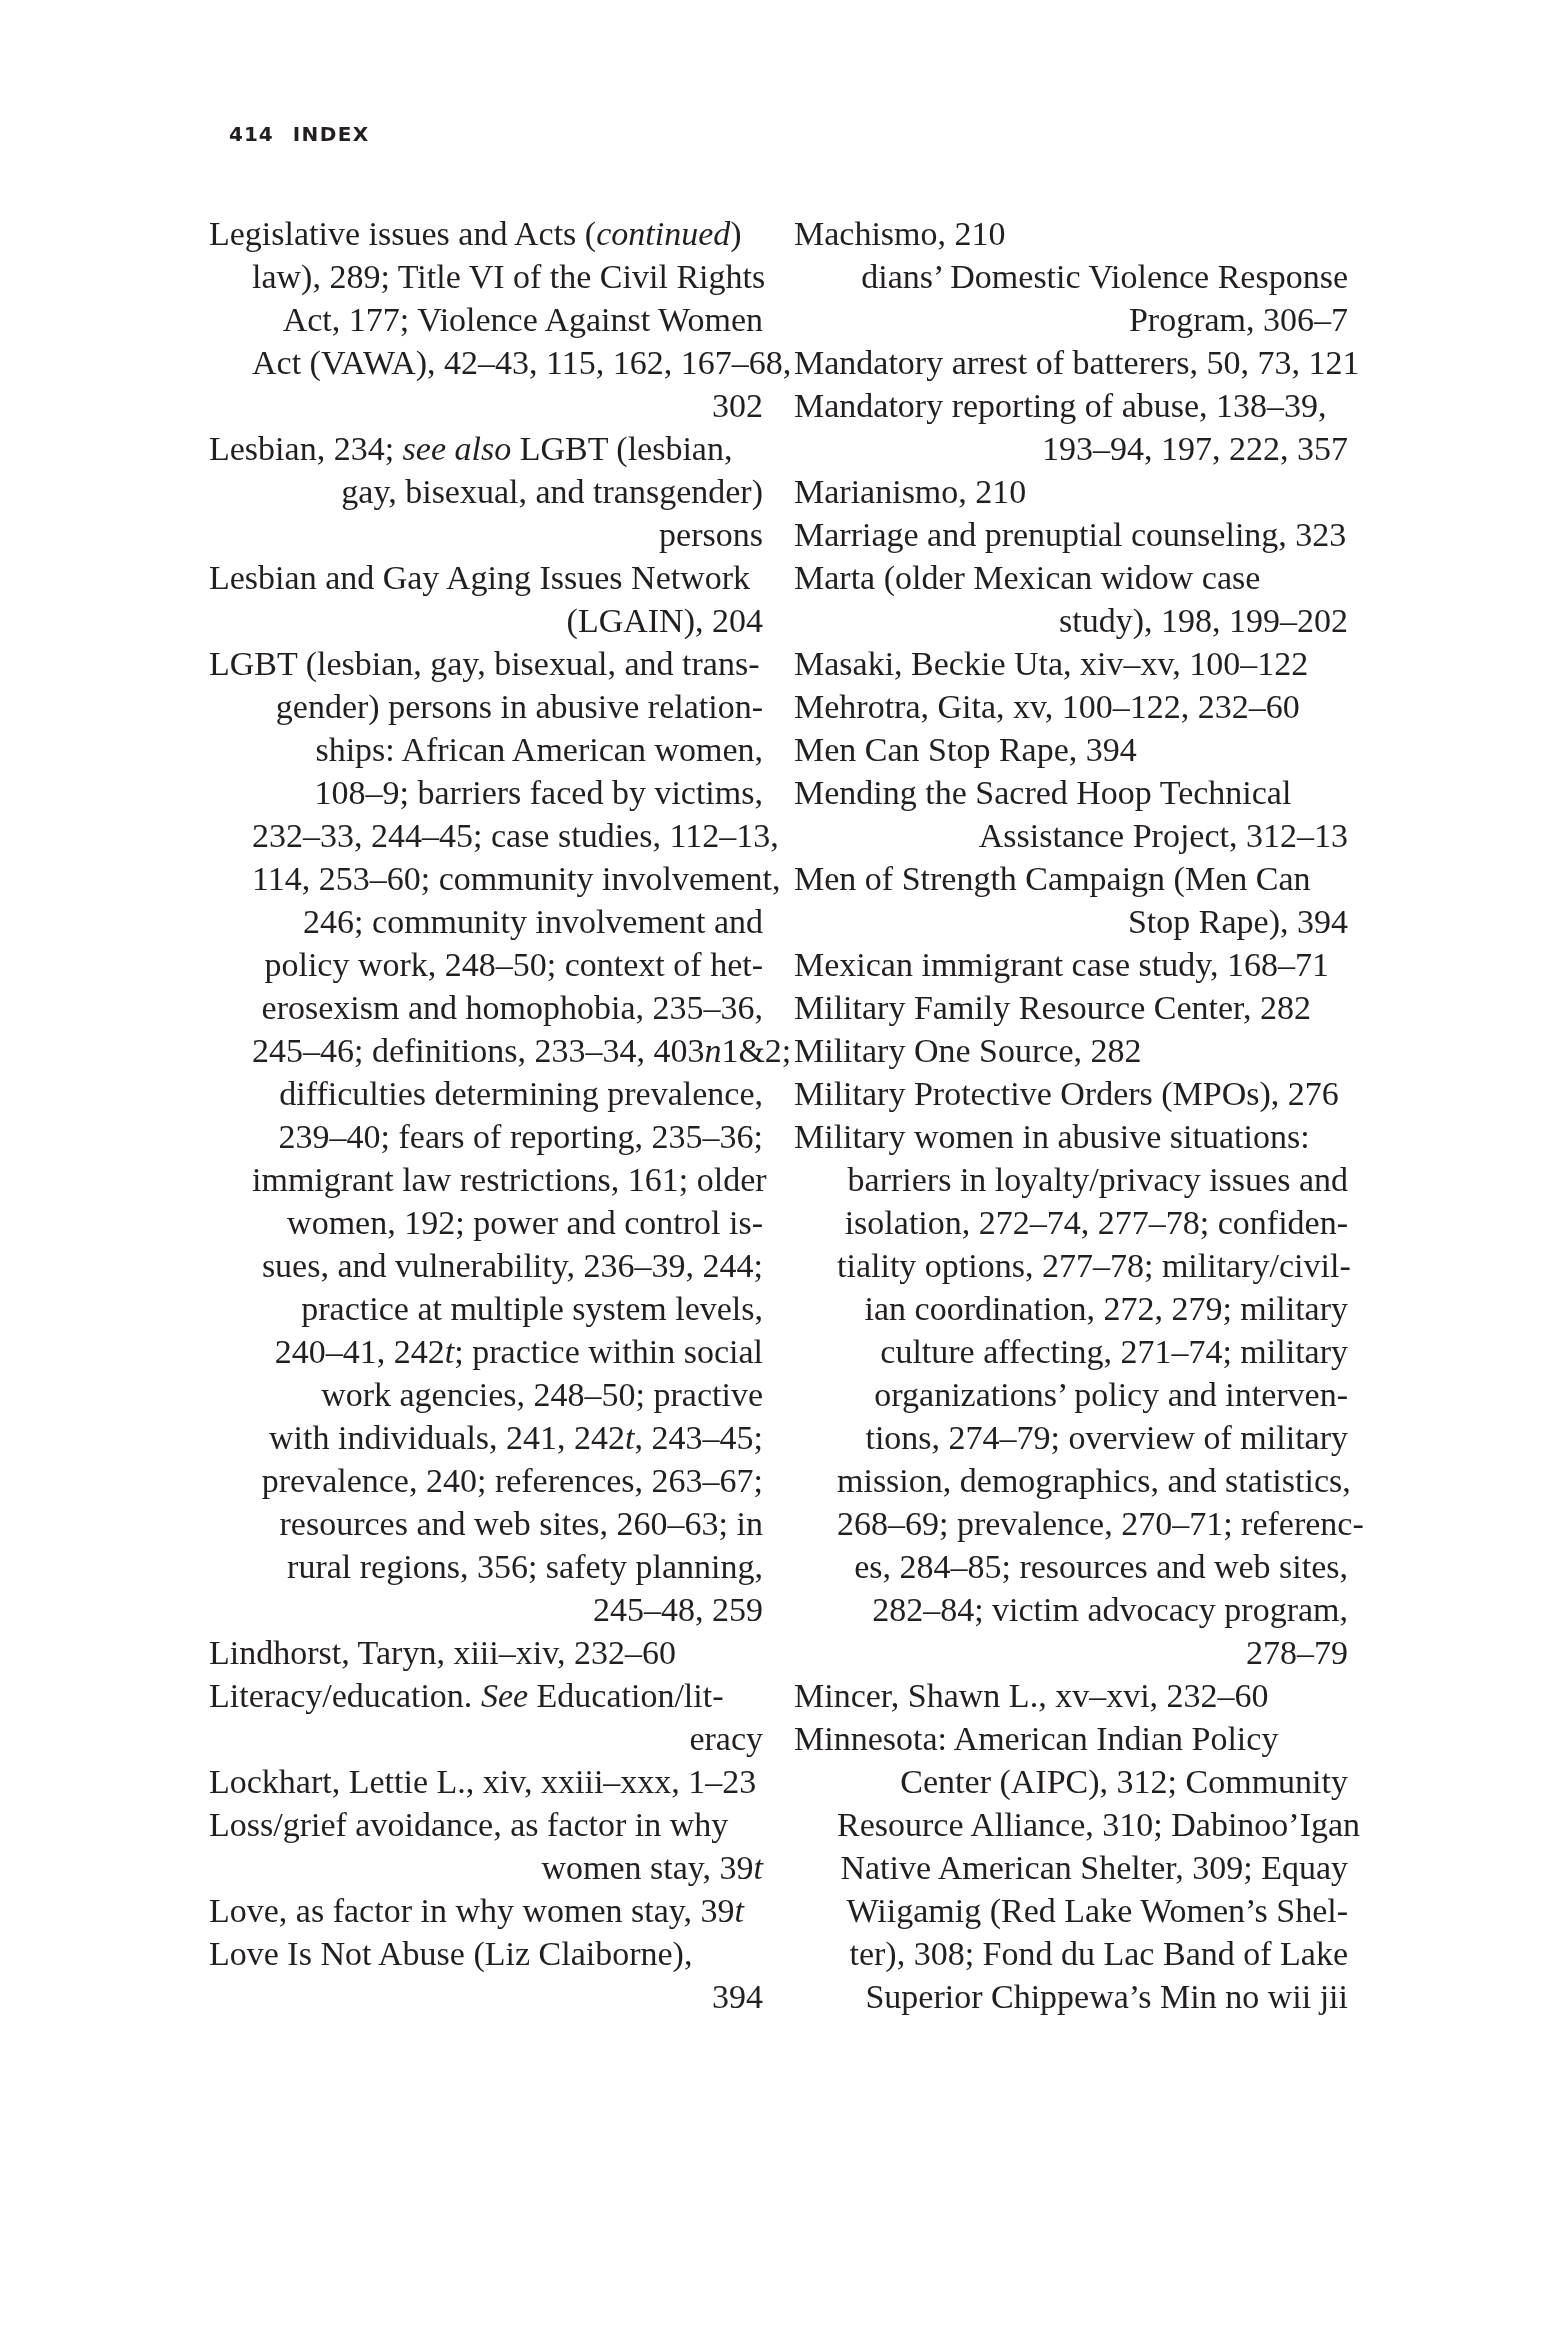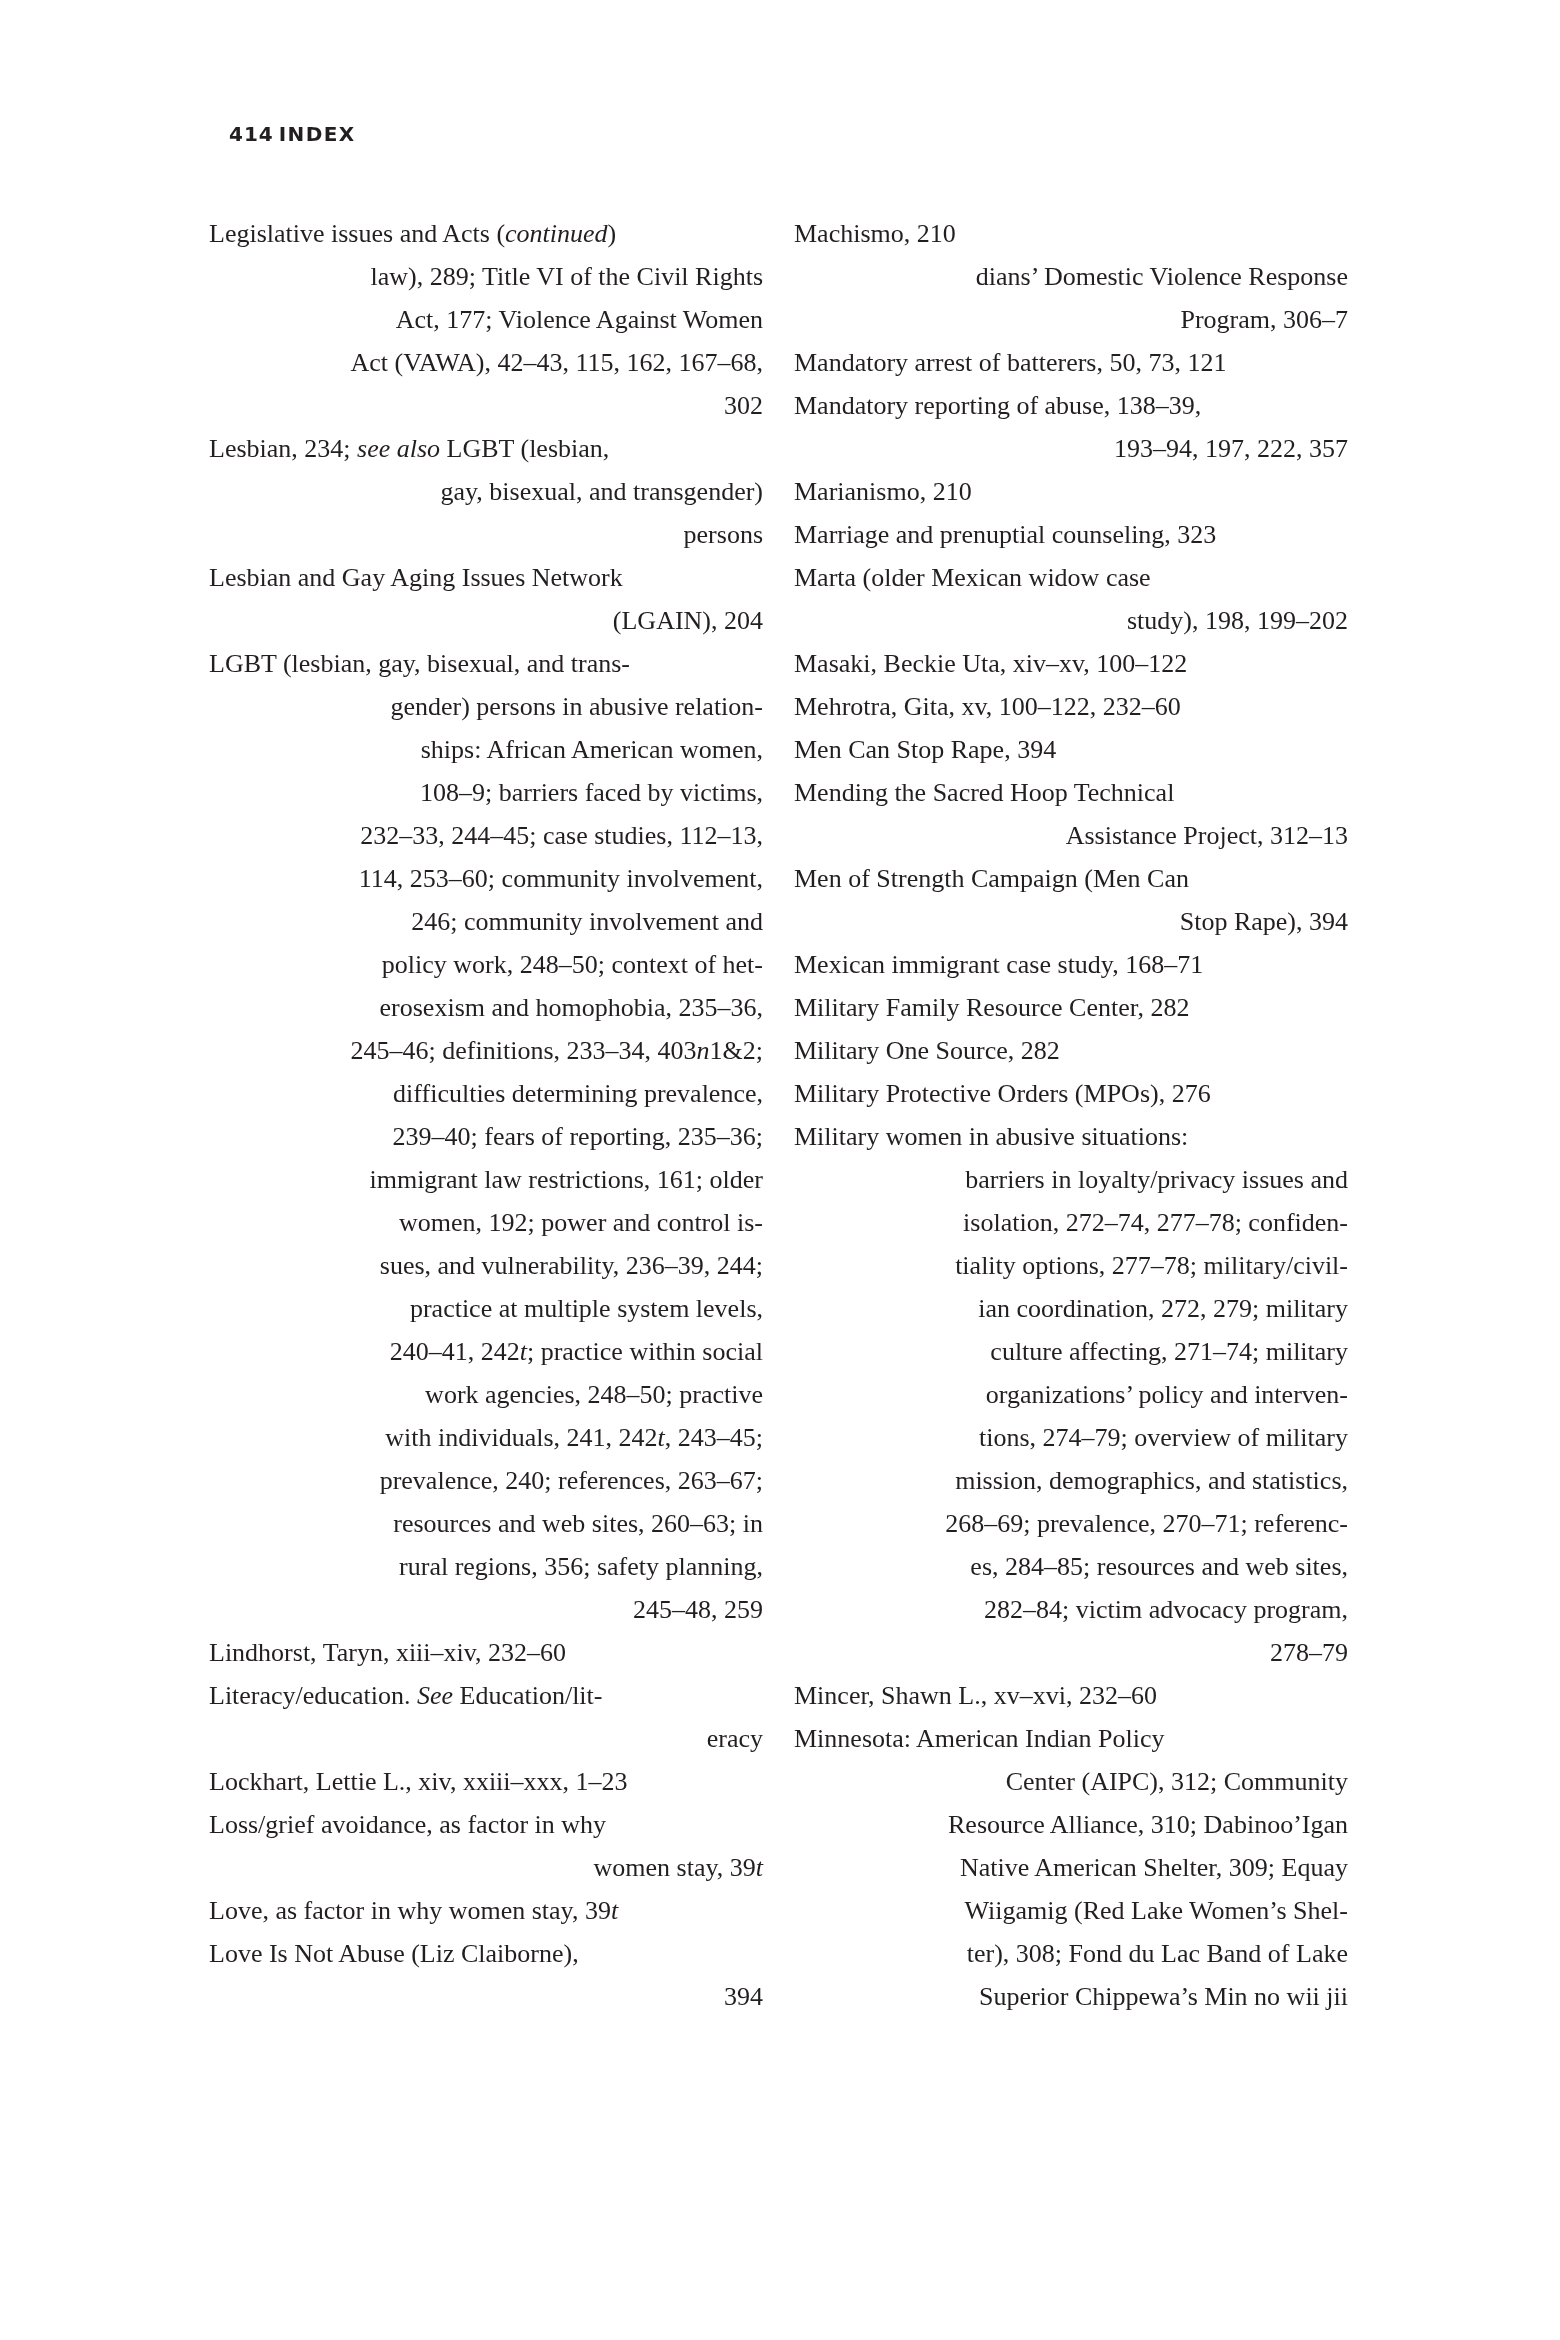--- a/index.html
+++ b/index.html
@@ -3,24 +3,24 @@
 <meta charset="utf-8">
 <style>
   html, body { margin: 0; padding: 0; background: #ffffff; }
   body { width: 1561px; height: 2341px; position: relative; overflow: hidden; }
   .running-head {
     position: absolute; left: 209px; top: 122px;
     font-family: "DejaVu Sans", sans-serif; font-size: 20px; color: #231f20;
     letter-spacing: 1px;
   }
   .running-head .pg { font-weight: bold; margin-left: 20px; }
-  .running-head .sec { font-weight: bold; margin-left: 5px; letter-spacing: 1.4px; }
+  .running-head .sec { font-weight: bold; margin-left: 19px; letter-spacing: 1.4px; }
   .col {
     position: absolute; top: 212px; width: 554px;
-    font-family: "Liberation Serif", serif; font-size: 26px; line-height: 43px;
+    font-family: "Liberation Serif", serif; font-size: 34px; line-height: 43px;
     color: #231f20;
   }
   .col.left { left: 209px; }
   .col.right { left: 794px; }
   .line { white-space: nowrap; height: 43px; }
   .line.indent { padding-left: 43px; text-align: right; }
   .entry { margin: 0; }
   i { font-style: italic; }
 </style>
 </head>

